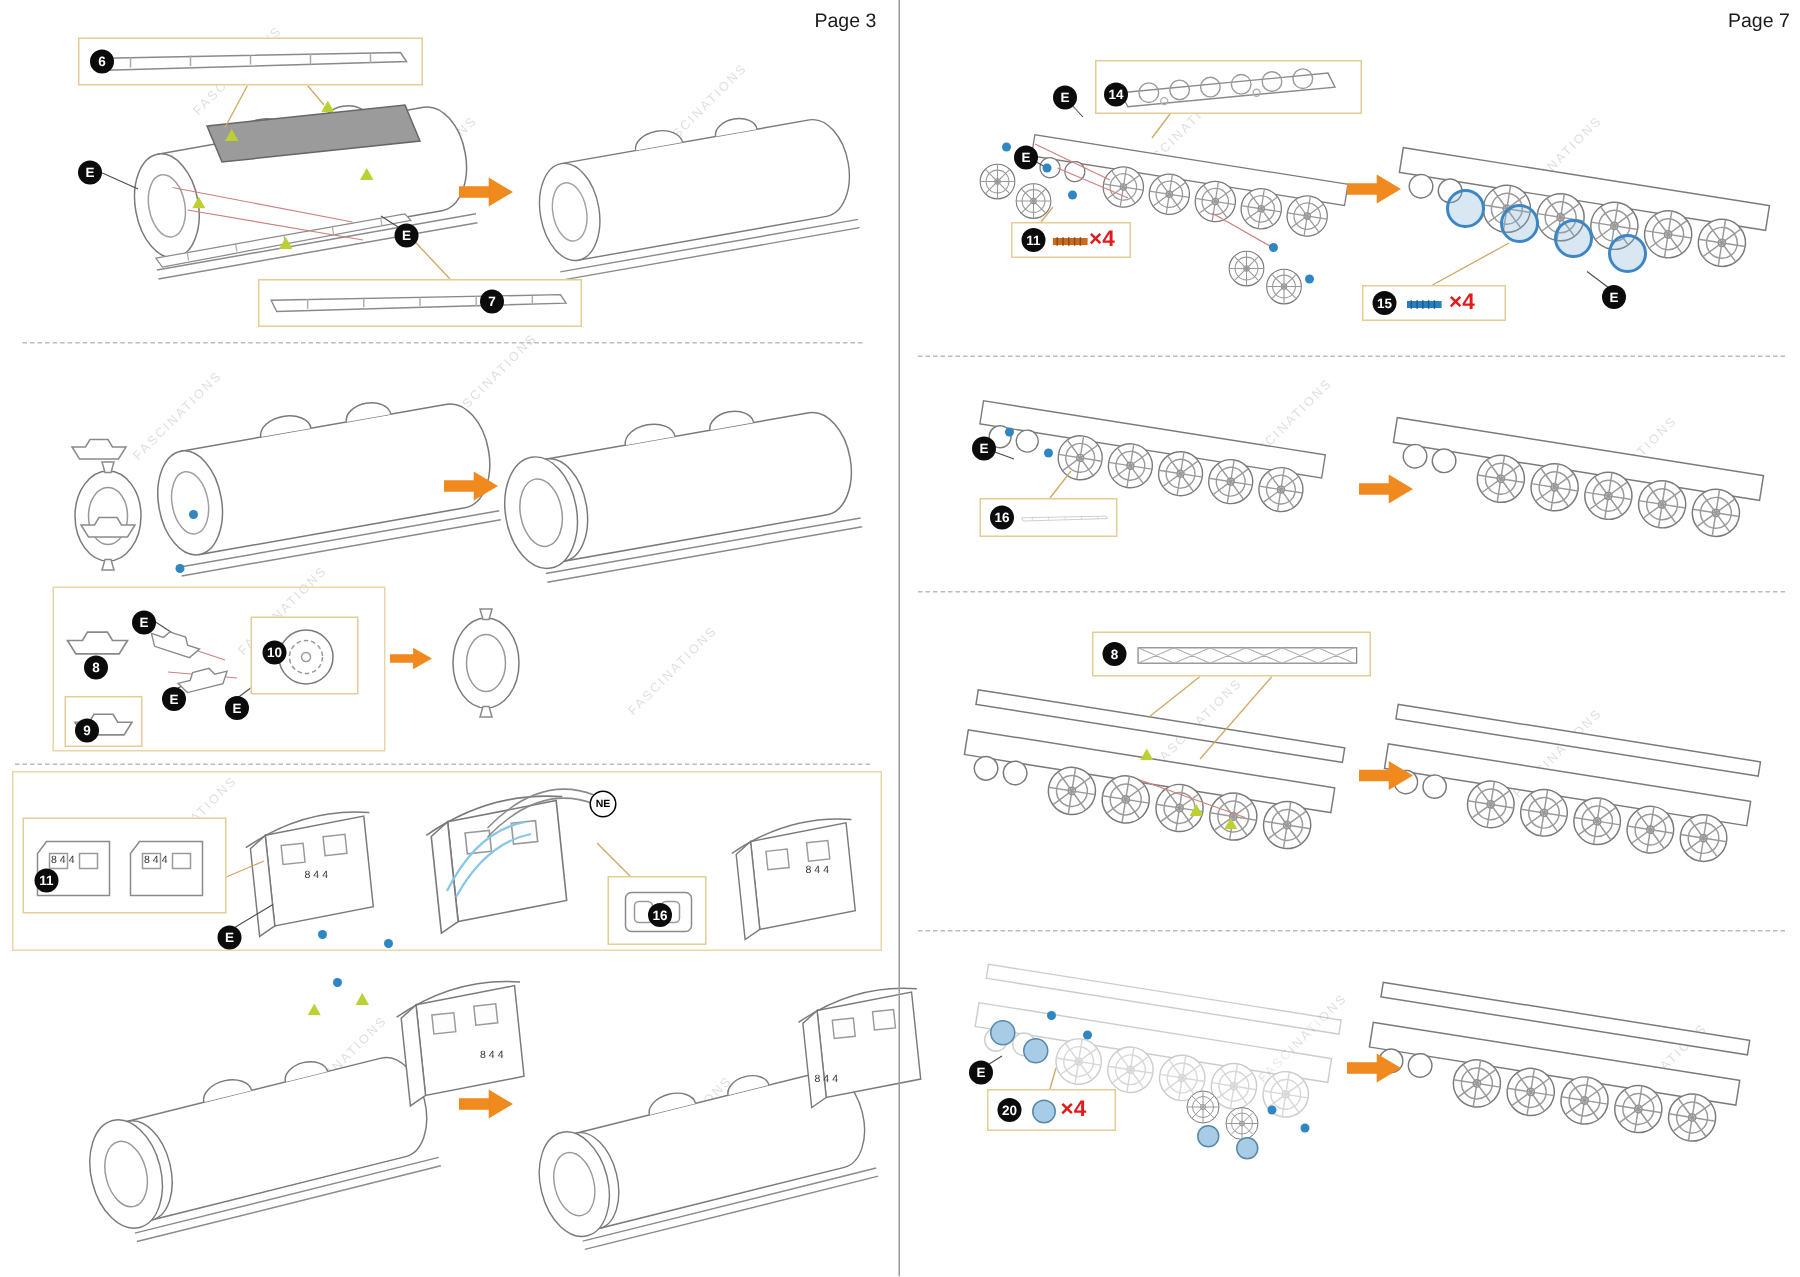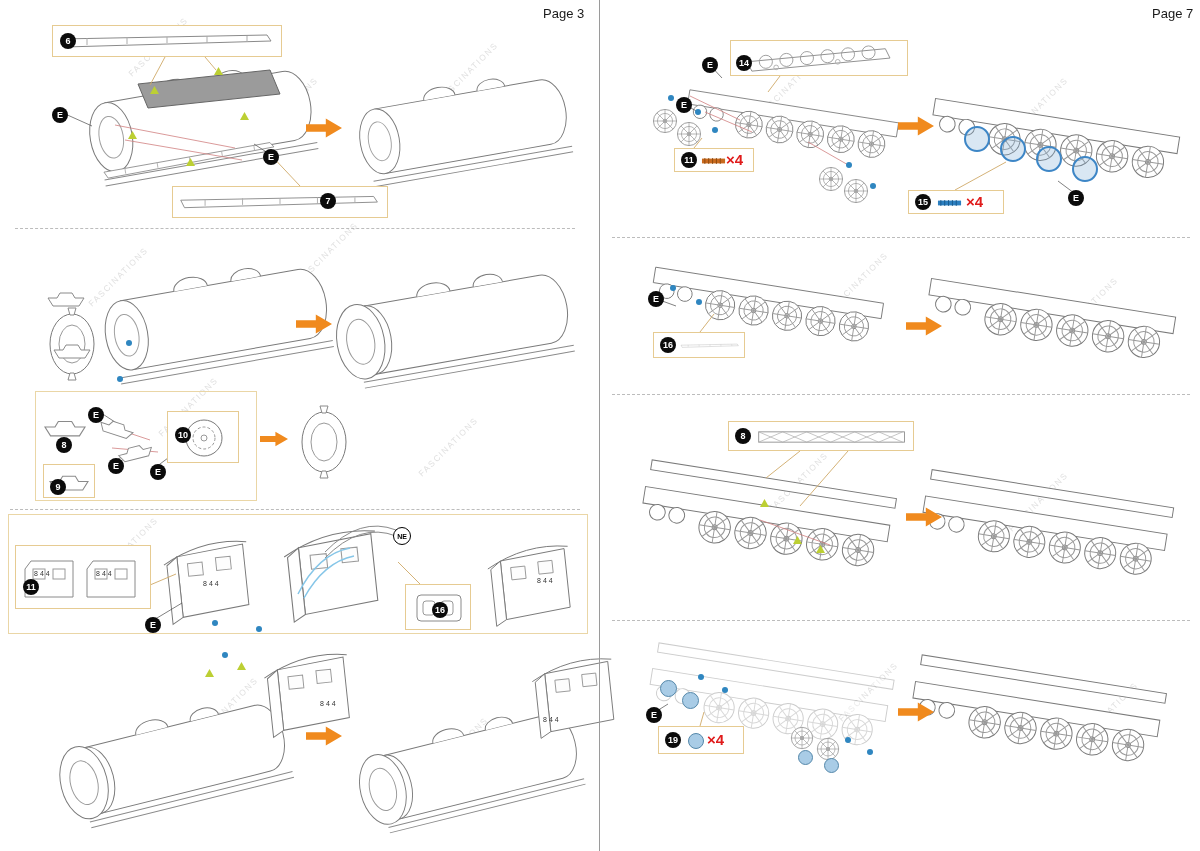--- a/index.html
+++ b/index.html
@@ -498,21 +498,21 @@
   <div class="bluedisc" style="left:824px;top:758px;width:15px;height:15px"></div>
 
   <div class="dot" style="left:698px;top:674px"></div>
   <div class="dot" style="left:722px;top:687px"></div>
   <div class="dot" style="left:845px;top:737px"></div>
   <div class="dot" style="left:867px;top:749px"></div>
 
   <div class="pbox" style="left:658px;top:726px;width:86px;height:28px">
     <div class="bluedisc" style="left:29px;top:6px;width:16px;height:16px"></div>
   </div>
-  <div class="badge" style="left:665px;top:732px">19</div>
+  <div class="badge" style="left:665px;top:732px">20</div>
   <span class="x4" style="left:707px;top:732px">×4</span>
 
   <div class="arrow" style="left:898px;top:700px;width:36px;height:24px"></div>
   <svg class="art" style="left:918px;top:646px;width:265px;height:148px" viewBox="0 0 270 130">
       <use href="#chassisg"></use>
     </svg>
 
 </div>
 
 </body></html>

